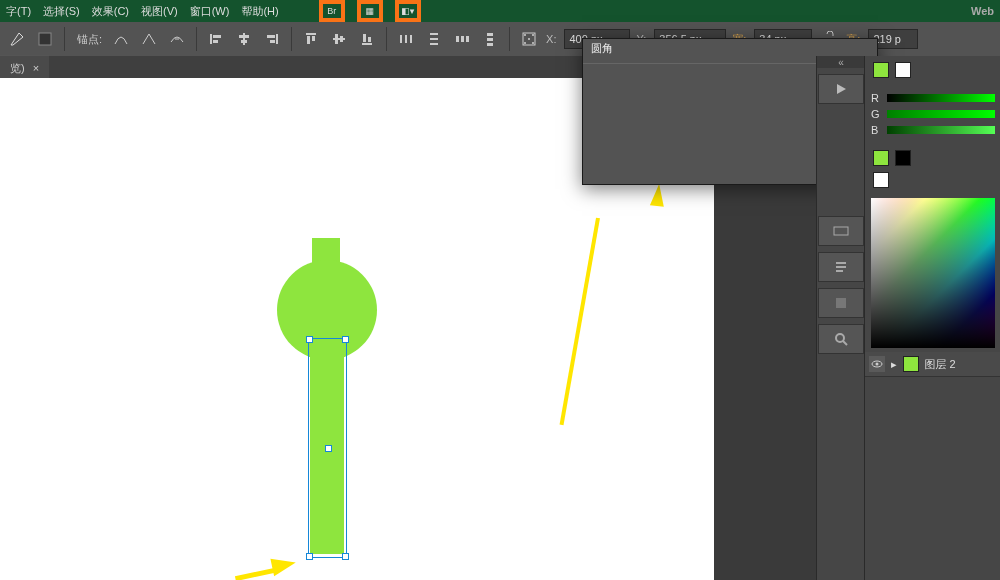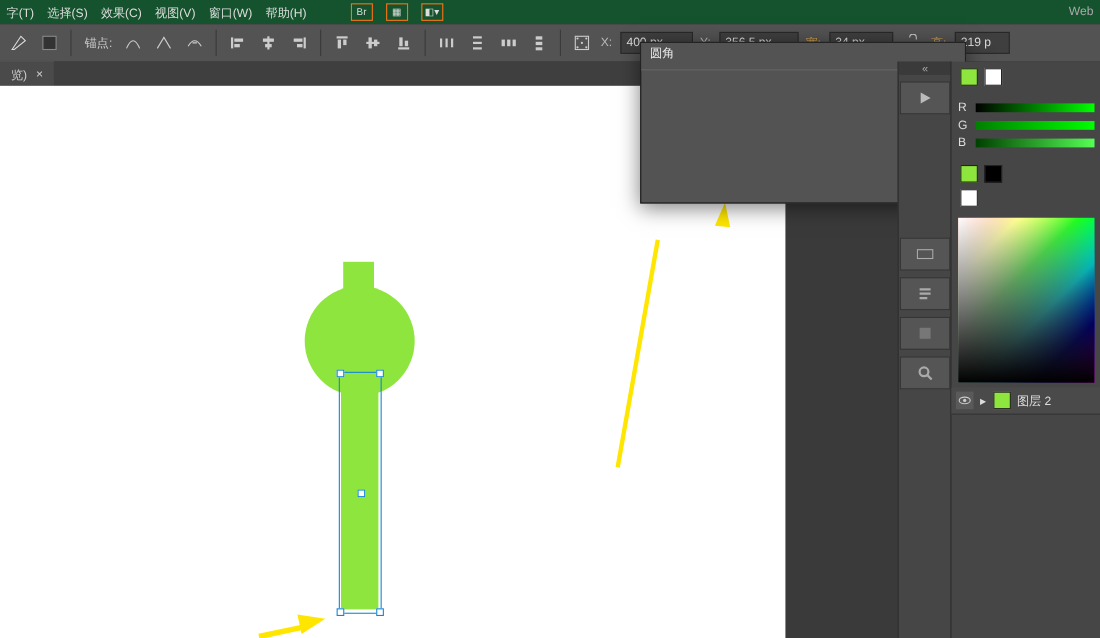--- a/index.html
+++ b/index.html
@@ -1,22 +1,22 @@
 <!DOCTYPE html>
 <html><head>
 <meta charset="utf-8">
 <style>
   html,body{margin:0;padding:0;background:#4a4a4a;font-family:"Microsoft YaHei",Arial,sans-serif;color:#ddd;font-size:11px;overflow:hidden;}
   .app{position:relative;width:1000px;height:580px;background:#3a3a3a;}
 
   
   .menubar{position:absolute;left:0;top:0;right:0;height:22px;background:#14532d;display:flex;align-items:center;padding:0 6px;gap:12px;border-bottom:1px solid #222;}
   .menubar .mitem{color:#ddd;cursor:default;}
-  .menubar .icon-square{width:18px;height:14px;border:1px solid #f97316;display:flex;align-items:center;justify-content:center;font-size:9px;}
-  .menubar .web{color:#aaa;margin-left:auto;}
+  .menubar .icon-square{width:18px;height:14px;border:4px solid #f97316;display:flex;align-items:center;justify-content:center;font-size:9px;}
+  .menubar .web{color:#aaa;margin-left:auto;font-weight:bold;}
   
   
   .optbar{position:absolute;left:0;top:22px;right:0;height:34px;background:#535353;border-bottom:1px solid #2e2e2e;display:flex;align-items:center;padding:0 6px;gap:6px;}
   .opt-icon{width:22px;height:22px;display:flex;align-items:center;justify-content:center;color:#ccc;}
   .sep{width:1px;height:24px;background:#3a3a3a;margin:0 2px;}
   .anchor-label{color:#ccc;margin:0 2px 0 4px;text-align:right;}
   .num-field{height:18px;background:#3f3f3f;border:1px solid #282828;color:#ddd;padding:0 4px;display:flex;align-items:center;}
   .num-field-lbl{color:#bbb;margin-right:2px;}
   svg{display:block;}
 

